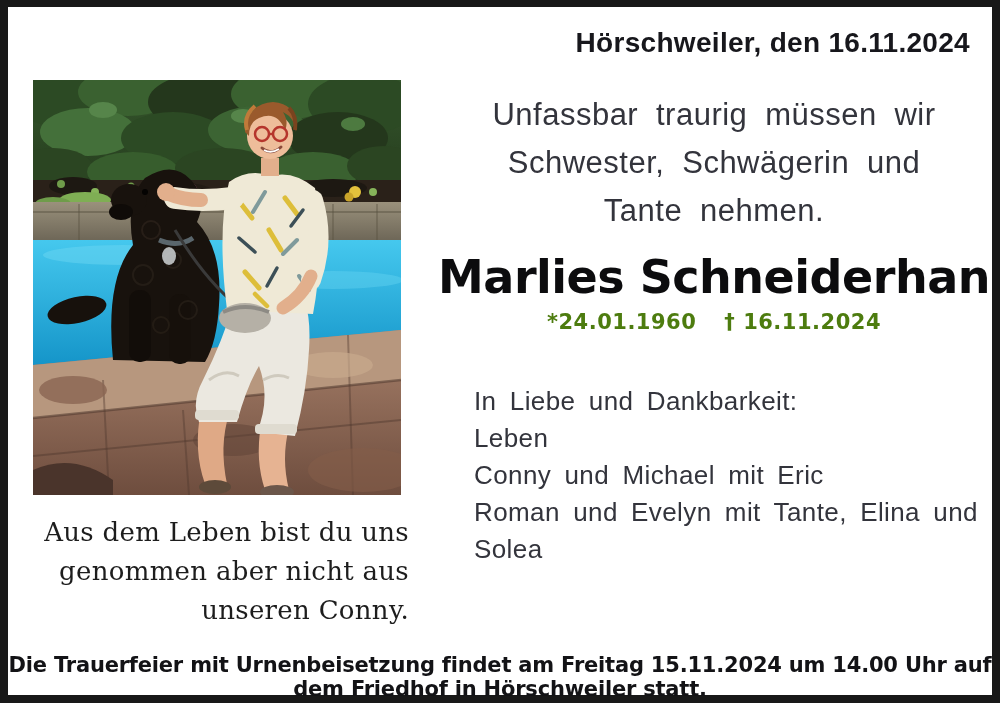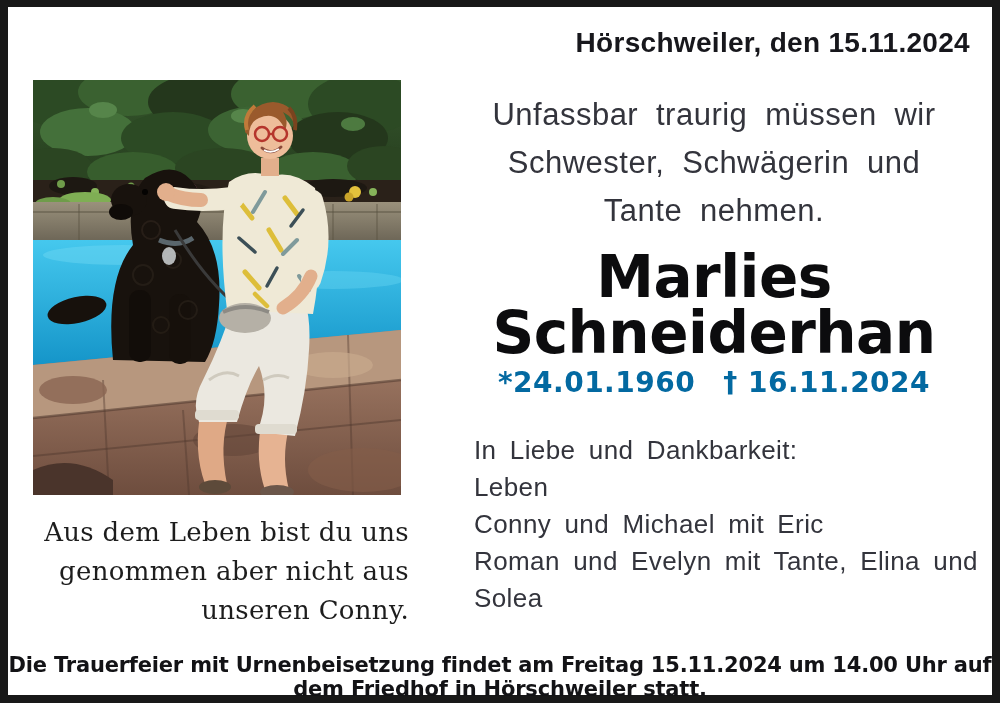--- a/index.html
+++ b/index.html
@@ -30,45 +30,45 @@
   .right-col{
     position:absolute;left:422px;top:84px;width:568px;text-align:center;
   }
   .intro{
     font-size:31px;line-height:48px;font-weight:300;
     color:#33343c;letter-spacing:.5px;word-spacing:.28em;
   }
   .deceased-name{
     margin-top:14px;
     font-family:"DejaVu Sans",sans-serif;
-    font-size:58px;line-height:56px;font-weight:700;color:#0c0c0e;
+    font-size:46px;line-height:56px;font-weight:700;color:#0c0c0e;
     letter-spacing:-.5px;
   }
   .dates{
     margin-top:5px;display:flex;justify-content:center;gap:28px;
     font-family:"DejaVu Sans",sans-serif;
-    font-size:28px;font-weight:700;color:#0369a1;letter-spacing:.5px;
+    font-size:21px;font-weight:700;color:#4d7c0f;letter-spacing:.5px;
   }
   .mourners{
-    margin-top:33px;margin-left:44px;text-align:left;
+    margin-top:49px;margin-left:44px;text-align:left;
     font-size:26px;line-height:37px;font-weight:300;
     color:#33343c;letter-spacing:.4px;word-spacing:.22em;
   }
   .footer-line{
     position:absolute;left:0;top:646px;width:984px;text-align:center;
     font-family:"DejaVu Sans",sans-serif;
     font-size:21px;font-weight:600;color:#131316;letter-spacing:-.2px;
   }
 </style>
 </head>
 <body>
 
 <div class="card">
 
-  <div class="dateline">Hörschweiler, den 15.11.2024</div>
+  <div class="dateline">Hörschweiler, den 16.11.2024</div>
 
   <div class="photo-frame">
     <svg width="368" height="415" viewBox="0 0 368 415" xmlns="http://www.w3.org/2000/svg">
       <defs>
         <linearGradient id="gLeaf" x1="0" y1="0" x2="0" y2="1">
           <stop offset="0" stop-color="#35562c"></stop>
             <stop offset="1" stop-color="#22371b"></stop>
         </linearGradient>
         <linearGradient id="gPool" x1="0" y1="0" x2="0" y2="1">
           <stop offset="0" stop-color="#45c8ee"></stop>

